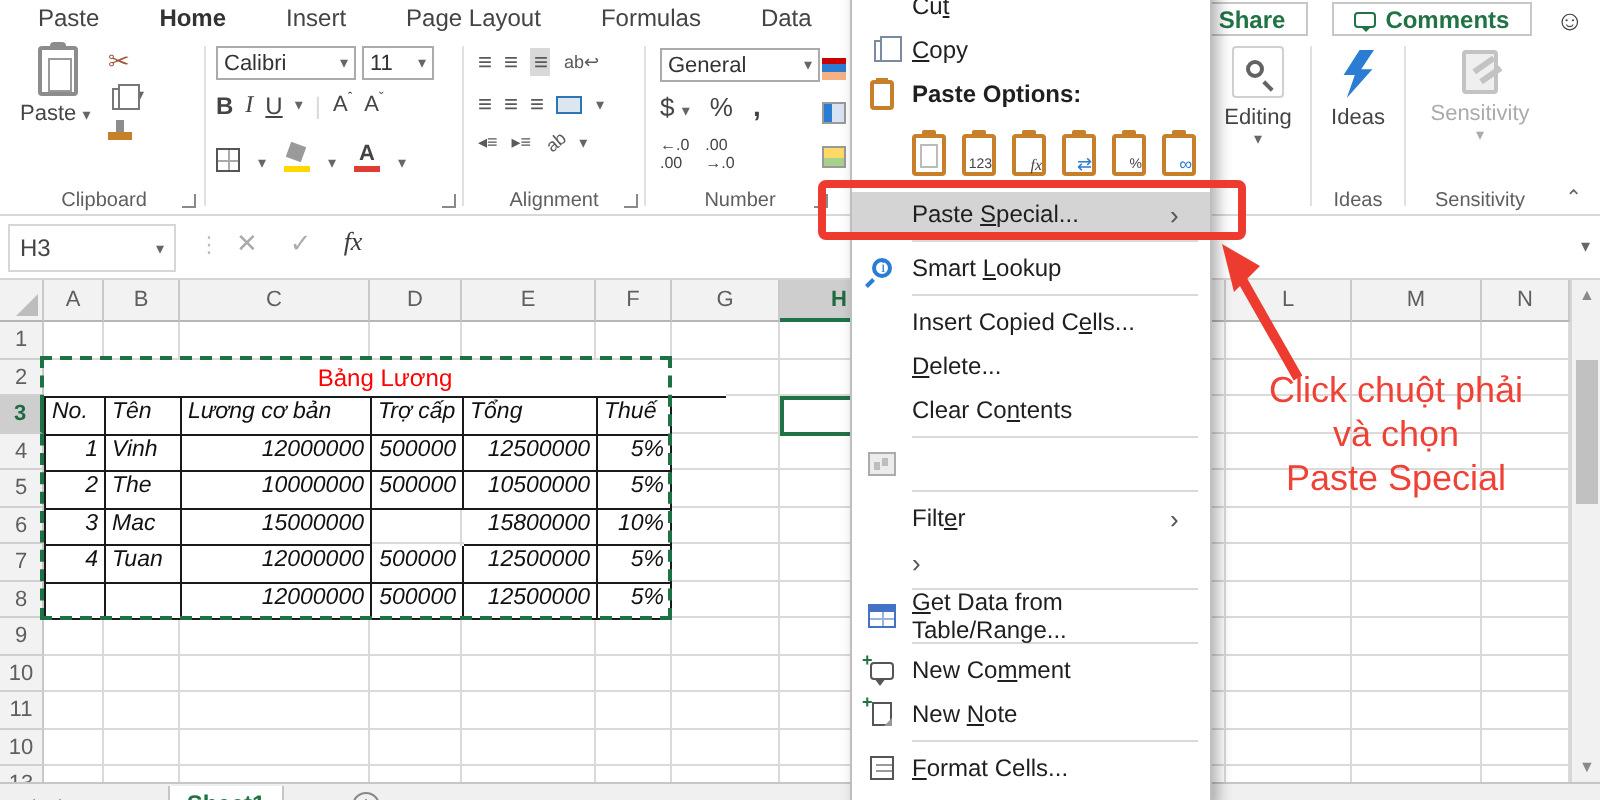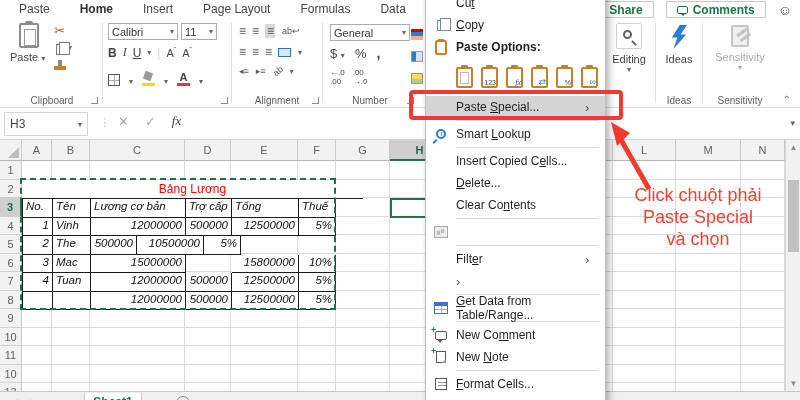--- a/index.html
+++ b/index.html
@@ -602,20 +602,21 @@
           <div class="tcell t-r" style="width: 30px;">1</div>
           <div class="tcell t-l" style="width: 38px;">Vinh</div>
           <div class="tcell t-r" style="width: 95px;">12000000</div>
           <div class="tcell t-r" style="width: 46px;">500000</div>
           <div class="tcell t-r" style="width: 67px;">12500000</div>
           <div class="tcell t-r" style="width: 37px;">5%</div>
         </div>
         <div class="trow">
           <div class="tcell t-r" style="width: 30px;">2</div>
           <div class="tcell t-l" style="width: 38px;">The</div>
+          <div class="tcell t-r" style="width: 95px;">10000000</div>
           <div class="tcell t-r" style="width: 46px;">500000</div>
           <div class="tcell t-r" style="width: 67px;">10500000</div>
           <div class="tcell t-r" style="width: 37px;">5%</div>
         </div>
         <div class="trow">
           <div class="tcell t-r" style="width: 30px;">3</div>
           <div class="tcell t-l" style="width: 38px;">Mac</div>
           <div class="tcell t-r" style="width: 95px;">15000000</div>
           <div class="tcell t-r" style="width: 46px; margin-top: 47px;">800000</div>
           <div class="tcell t-r" style="width: 67px;">15800000</div>
@@ -775,17 +776,17 @@
       </div>
     </div>
 
   <svg class="arrow-svg" viewBox="0 0 800 400">
     <line x1="649" y1="189" x2="620" y2="138" stroke="#ee3b30" stroke-width="5"></line>
     <polygon points="611,122 630,133 617,146" fill="#ee3b30"></polygon>
   </svg>
   <div class="redbox"></div>
   <div class="anno">
       <div>Click chuột phải</div>
+      <div>và chọn</div>
       <div>Paste Special</div>
-      <div>và chọn</div>
     </div>
 
 </div>
 
 </body></html>

